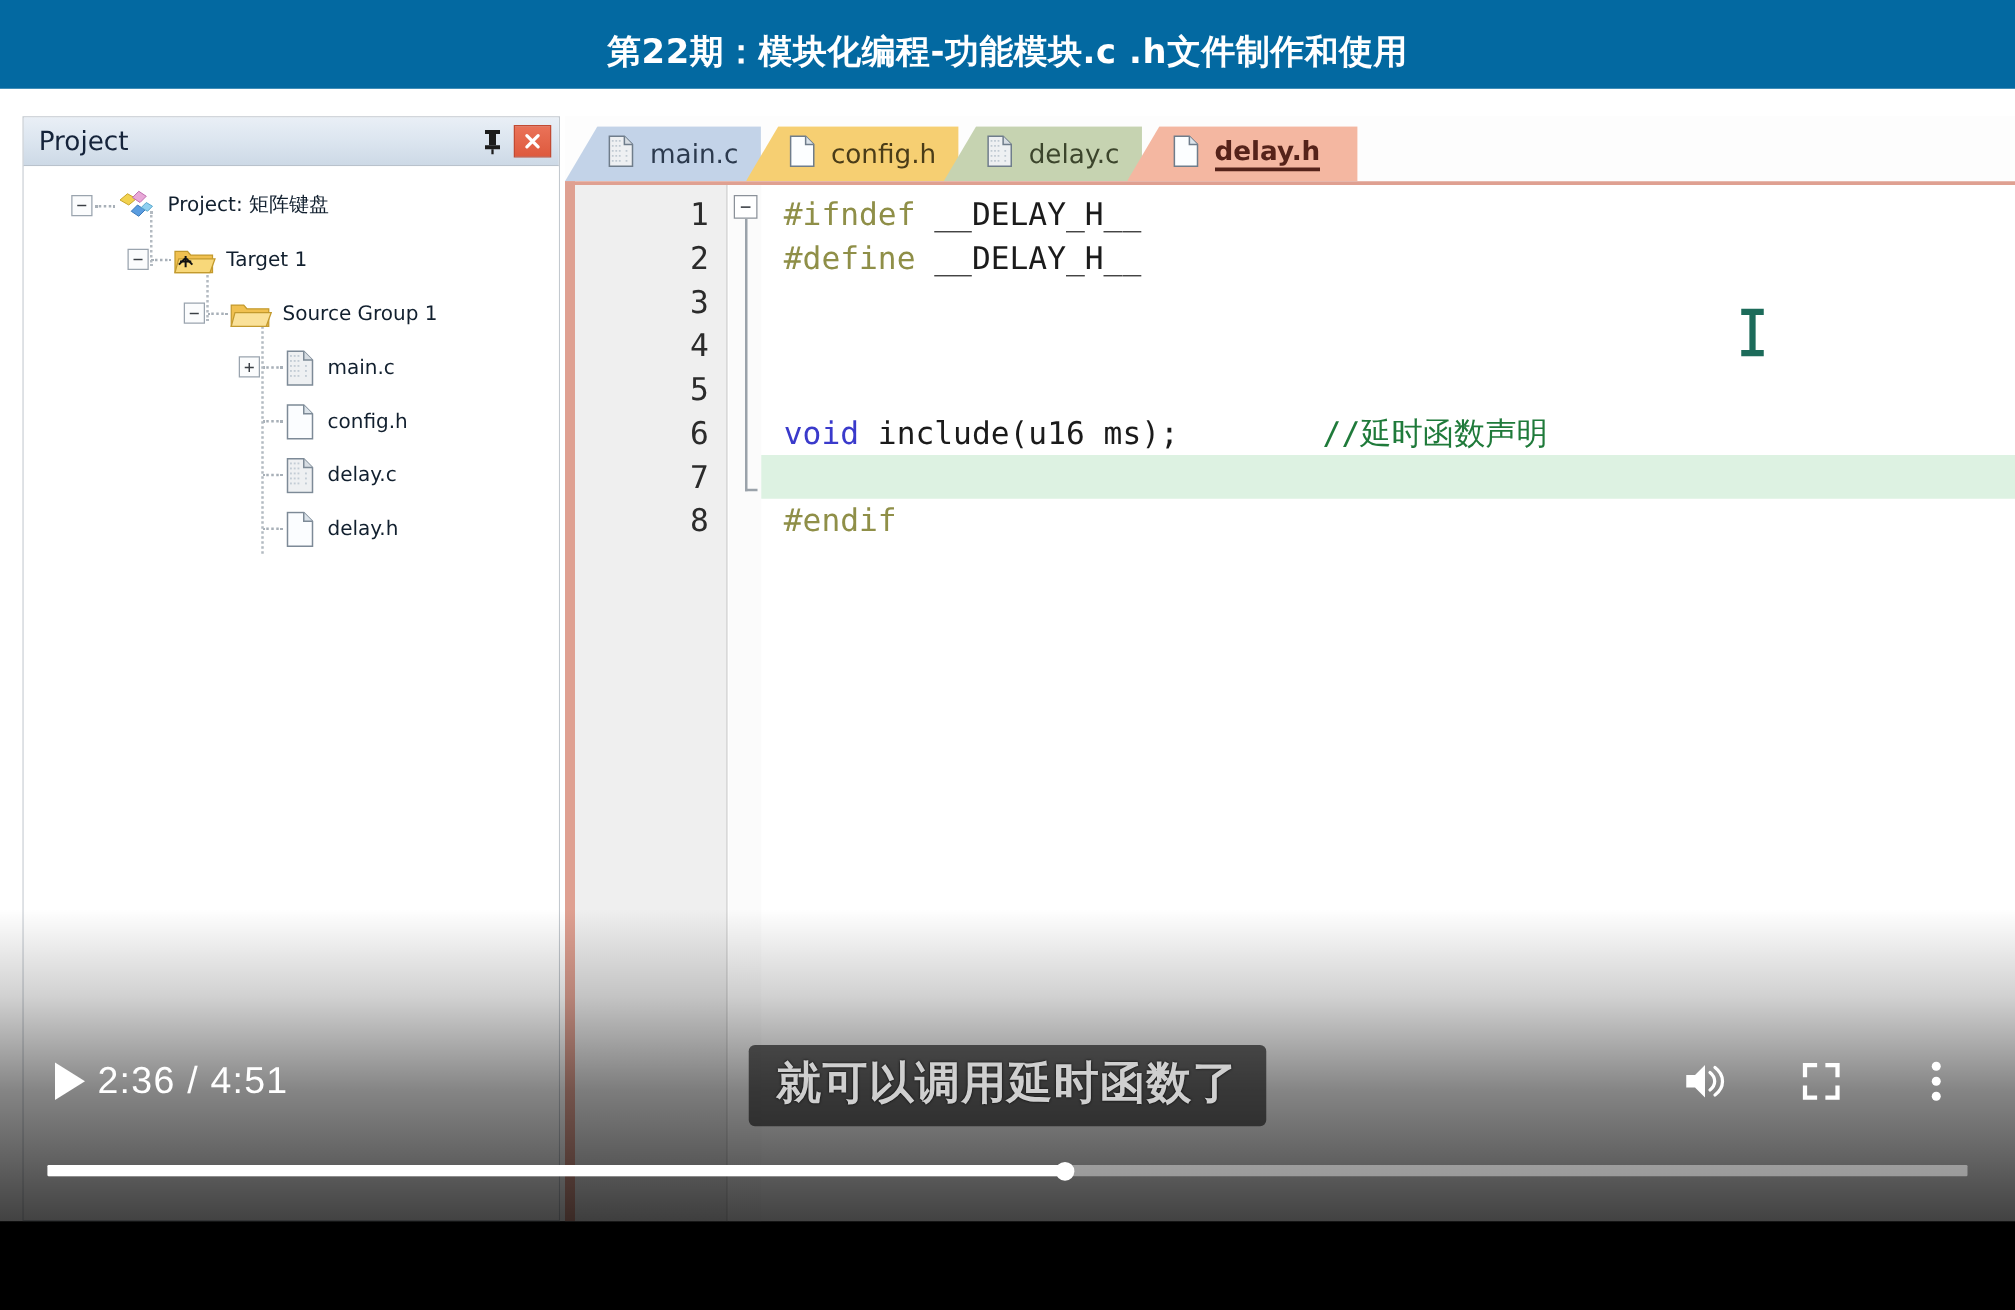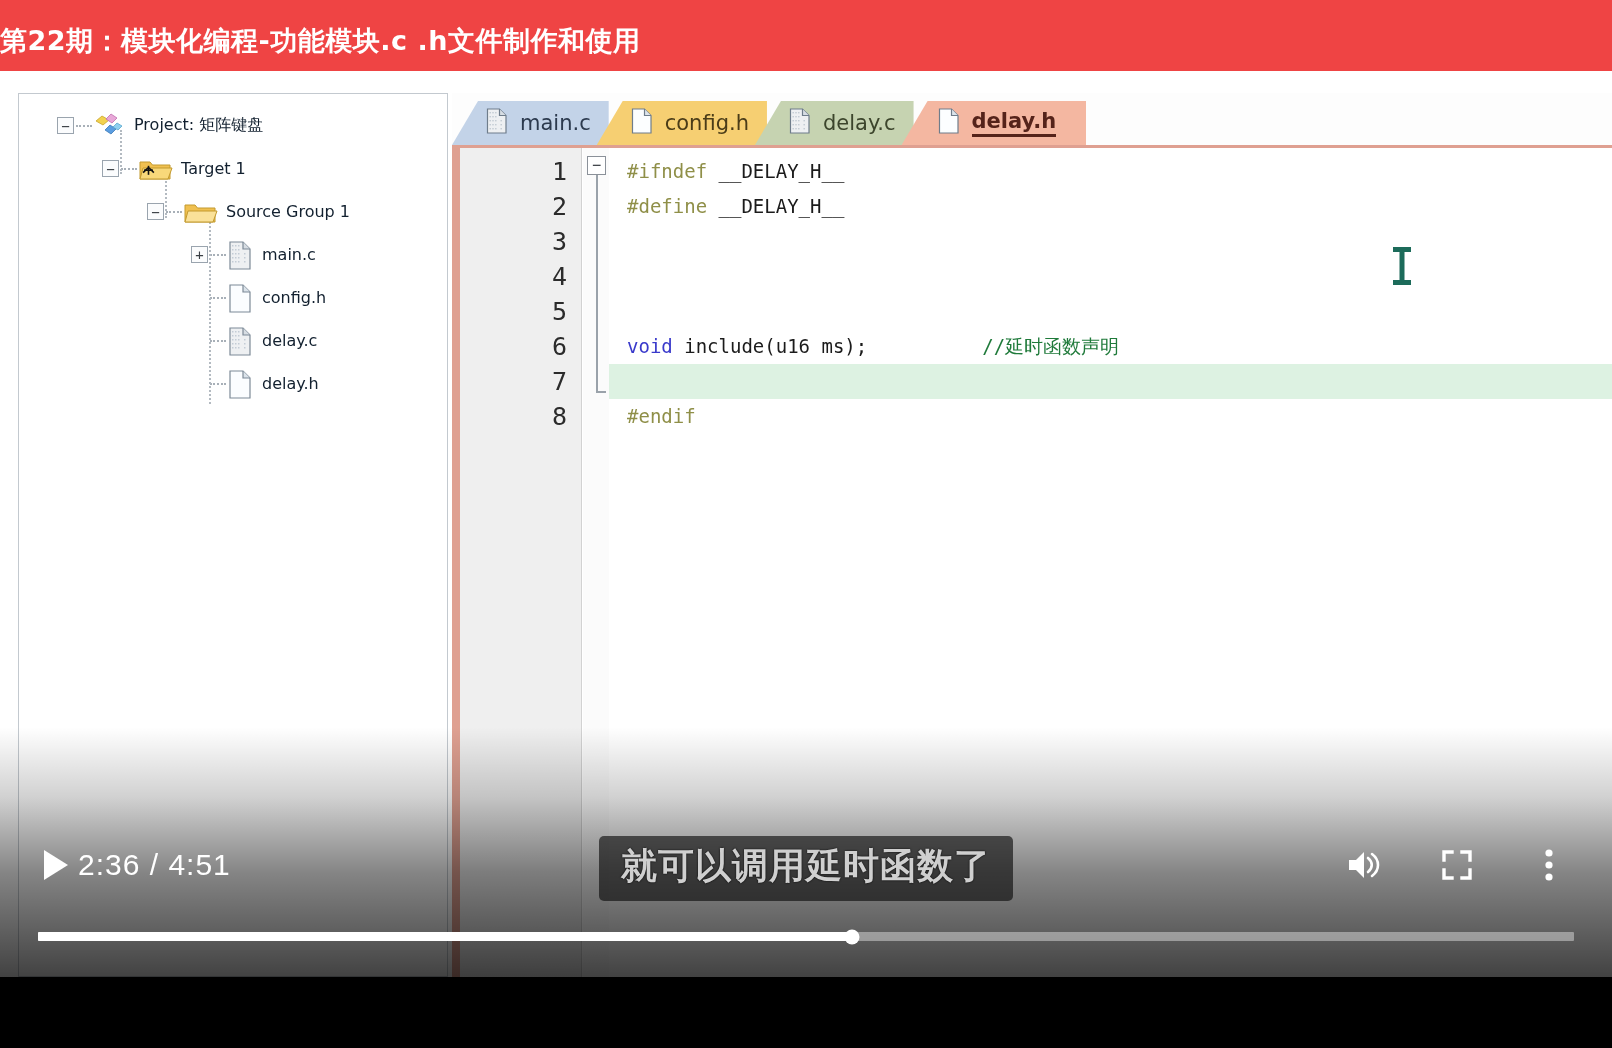--- a/index.html
+++ b/index.html
@@ -13,22 +13,22 @@
   #stage {
     position: relative;
     width: 1612px; height: 1048px;
     background: #000;
   }
 
   
   #title-bar {
     position: absolute; left: 0; top: 0;
     width: 1612px; height: 81px;
-    background: #ef4444;
-    display: flex; align-items: center; 
+    background: #0369a1;
+    display: flex; align-items: center; justify-content: center;
   }
   #title-text {
     color: #ffffff;
     font-size: 27px;
     font-weight: 700;
     letter-spacing: 0.5px;
     font-family: "DejaVu Sans", "Liberation Sans", sans-serif;
     white-space: nowrap;
   }
 
@@ -189,21 +189,21 @@
     width: 60px; text-align: right;
     font-family: "DejaVu Sans Mono", "Liberation Mono", monospace;
     font-size: 25px;
     color: #2b2b2b;
     height: 35px; line-height: 35px;
   }
   .code-line {
     position: absolute; left: 149px; right: 0;
     height: 35px; line-height: 35px;
     font-family: "DejaVu Sans Mono", "Liberation Mono", monospace;
-    font-size: 19px;
+    font-size: 25px;
     white-space: pre;
     color: #1a1a1a;
     padding-left: 18px;
   }
   .code-line.hl { background: #ddf2e2; }
   .tok-pp      { color: #8f8f48; }
   .tok-inc     { color: #a24fa8; }
   .tok-kw      { color: #3a3acb; }
   .tok-id      { color: #1b1b1b; }
   .tok-cmt     { color: #1f7a3a; }
@@ -321,20 +321,38 @@
 <div id="stage">
 
   <div id="title-bar">
     <div id="title-text">第22期：模块化编程-功能模块.c .h文件制作和使用</div>
   </div>
 
   <div id="video-frame">
 
     <div id="project-panel">
 
+      <div id="project-header">
+        <div id="project-title">Project</div>
+
+        <div id="pin-btn">
+          <svg width="20" height="22" viewBox="0 0 20 22">
+            <rect x="4" y="2" width="12" height="3.2" fill="#1c1c1c"></rect>
+            <rect x="7.2" y="5.2" width="5.6" height="9" fill="#1c1c1c"></rect>
+            <rect x="4" y="14.2" width="12" height="3.2" fill="#1c1c1c"></rect>
+            <rect x="9.1" y="17.4" width="1.8" height="4" fill="#1c1c1c"></rect>
+          </svg>
+        </div>
+
+        <div id="close-btn">
+          <svg width="14" height="14" viewBox="0 0 14 14">
+            <path d="M2.5 2.5 L11.5 11.5 M11.5 2.5 L2.5 11.5" stroke="#ffffff" stroke-width="2.6" stroke-linecap="round"></path>
+          </svg>
+        </div>
+      </div>
 
       <div id="project-tree">
 
         <div class="vline" style="left:101px; top:36px; height:44px;"></div>
         <div class="vline" style="left:146px; top:80px; height:44px;"></div>
         <div class="vline" style="left:190px; top:124px; height:186px;"></div>
 
         <div class="tree-row" style="padding-left:38px;">
           <span class="expander">−</span>
           <span class="dots-h"></span>

